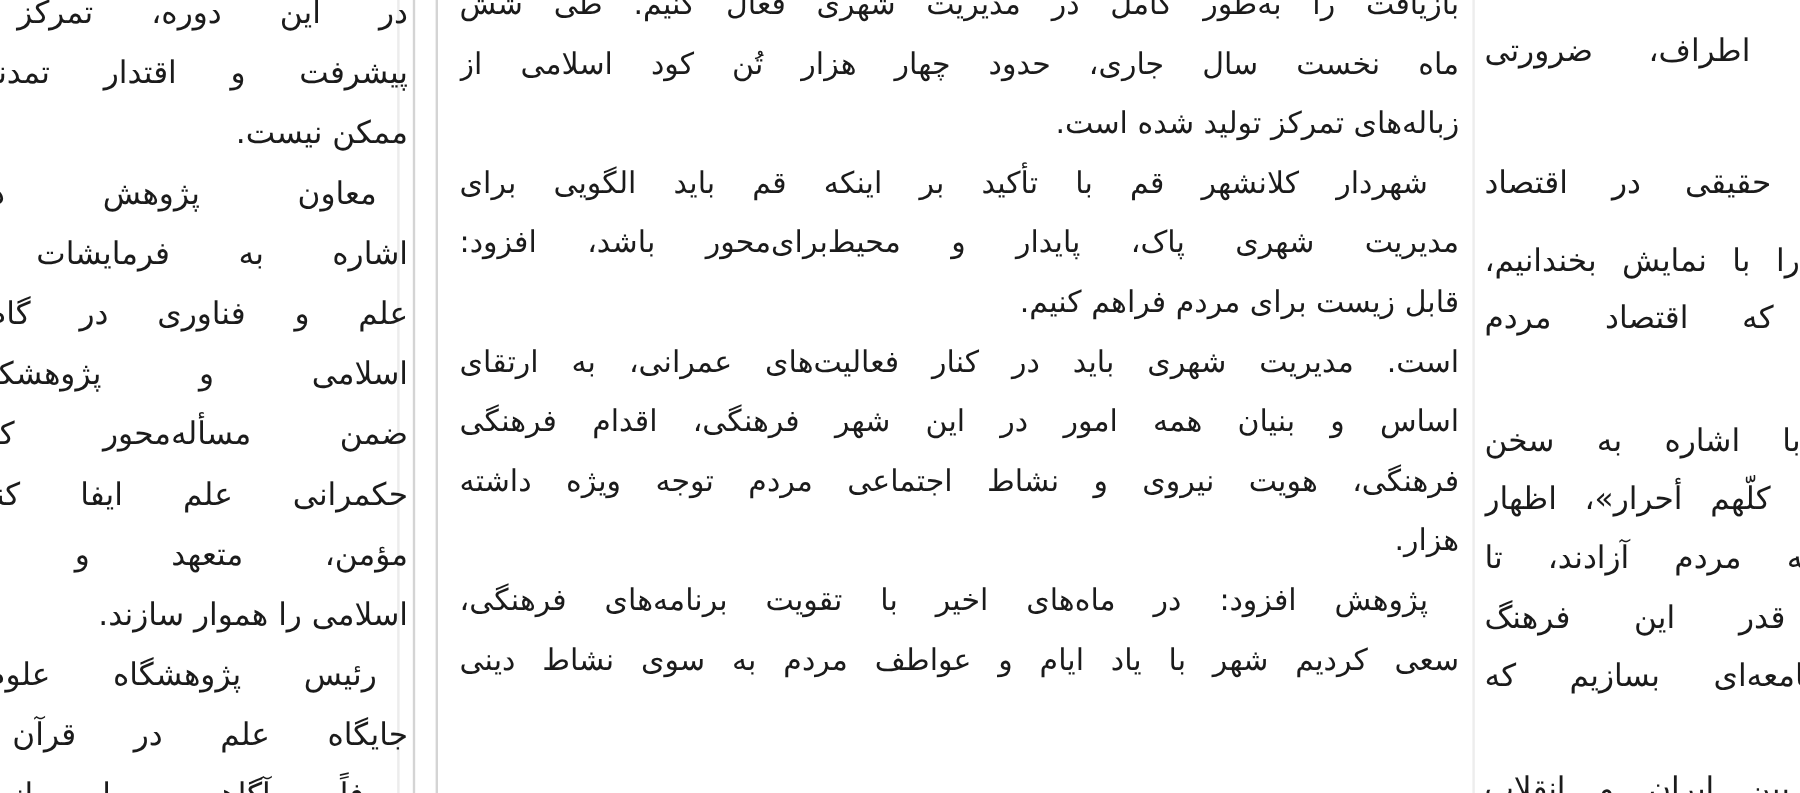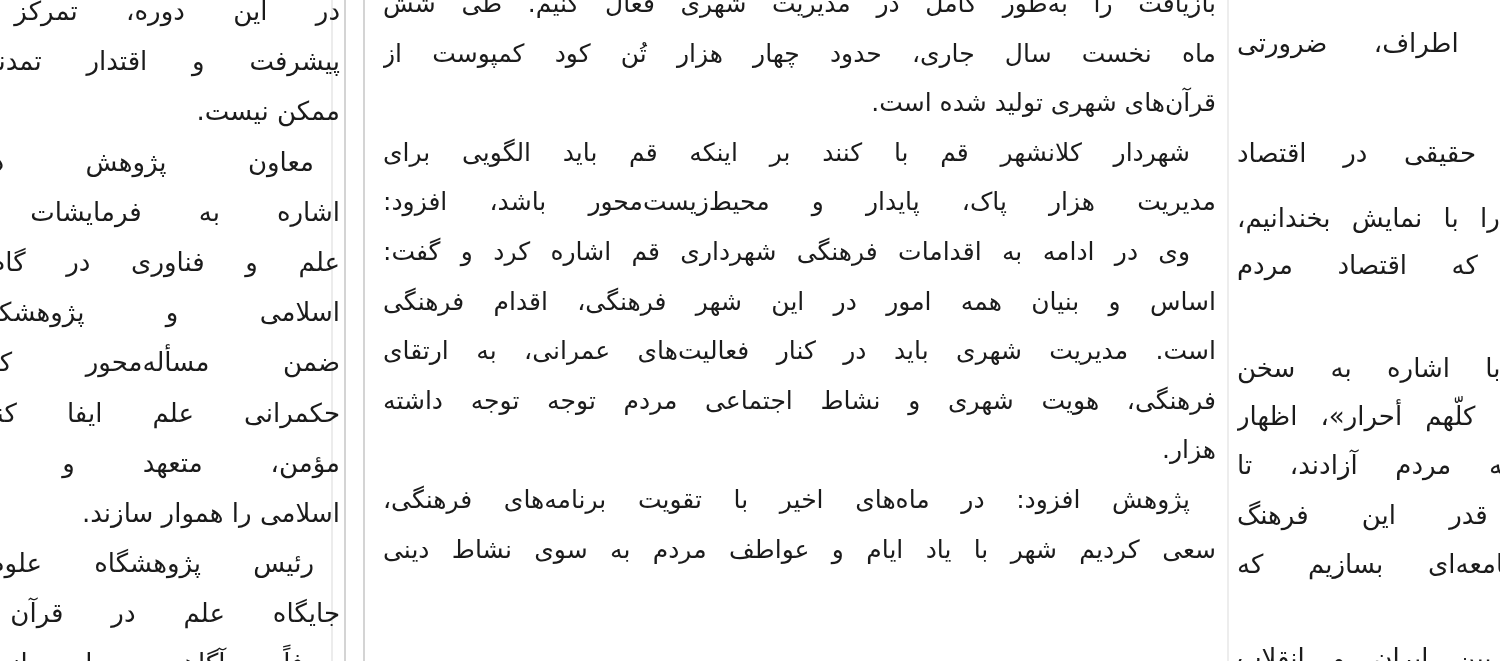--- a/index.html
+++ b/index.html
@@ -56,28 +56,28 @@
       <div class="line full">حکمرانی علم ایفا کنند و نیروی</div>
       <div class="line full">مؤمن، متعهد و متخصص راه</div>
       <div class="line short">اسلامی را هموار سازند.</div>
       <div class="line full indent">رئیس پژوهشگاه علوم و فرهنگ</div>
       <div class="line full">جایگاه علم در قرآن کریم اشاره</div>
       <div class="line full">صرفاً آگاهی را از آن اشتباه</div>
     </div>
 
   <div class="column" id="col-mid">
       <div class="line full">بازیافت را به‌طور کامل در مدیریت شهری فعال کنیم. طی شش</div>
-      <div class="line full">ماه نخست سال جاری، حدود چهار هزار تُن کود کمپوست از</div>
-      <div class="line short">قرآن‌های شهری تولید شده است.</div>
-      <div class="line full indent">شهردار کلانشهر قم با کنند بر اینکه قم باید الگویی برای</div>
-      <div class="line full">مدیریت هزار پاک، پایدار و محیط‌زیست‌محور باشد، افزود:</div>
-      <div class="line full indent">وی در ادامه به اقدامات فرهنگی شهرداری قم اشاره کرد و گفت:</div>
+      <div class="line full">ماه نخست سال جاری، حدود چهار هزار تُن کود اسلامی از</div>
+      <div class="line short">زباله‌های تمرکز تولید شده است.</div>
+      <div class="line full indent">شهردار کلانشهر قم با تأکید بر اینکه قم باید الگویی برای</div>
+      <div class="line full">مدیریت شهری پاک، پایدار و محیط‌برای‌محور باشد، افزود:</div>
+      <div class="line short">قابل زیست برای مردم فراهم کنیم.</div>
+      <div class="line full">است. مدیریت شهری باید در کنار فعالیت‌های عمرانی، به ارتقای</div>
       <div class="line full">اساس و بنیان همه امور در این شهر فرهنگی، اقدام فرهنگی</div>
-      <div class="line full">است. مدیریت شهری باید در کنار فعالیت‌های عمرانی، به ارتقای</div>
-      <div class="line full">فرهنگی، هویت شهری و نشاط اجتماعی مردم توجه توجه داشته</div>
+      <div class="line full">فرهنگی، هویت نیروی و نشاط اجتماعی مردم توجه ویژه داشته</div>
       <div class="line short">هزار.</div>
       <div class="line full indent">پژوهش افزود: در ماه‌های اخیر با تقویت برنامه‌های فرهنگی،</div>
       <div class="line full">سعی کردیم شهر با یاد ایام و عواطف مردم به سوی نشاط دینی</div>
     </div>
 
   <div class="column" id="col-right">
       <div class="line full" style="top: 18px;">مناطق اطراف، ضرورتی</div>
       <div class="line full" style="top: 128px;">روابط حقیقی در اقتصاد</div>
       <div class="line full" style="top: 193px;">مردم را با نمایش بخندانیم،</div>
       <div class="line full" style="top: 240px;">است که اقتصاد مردم</div>

